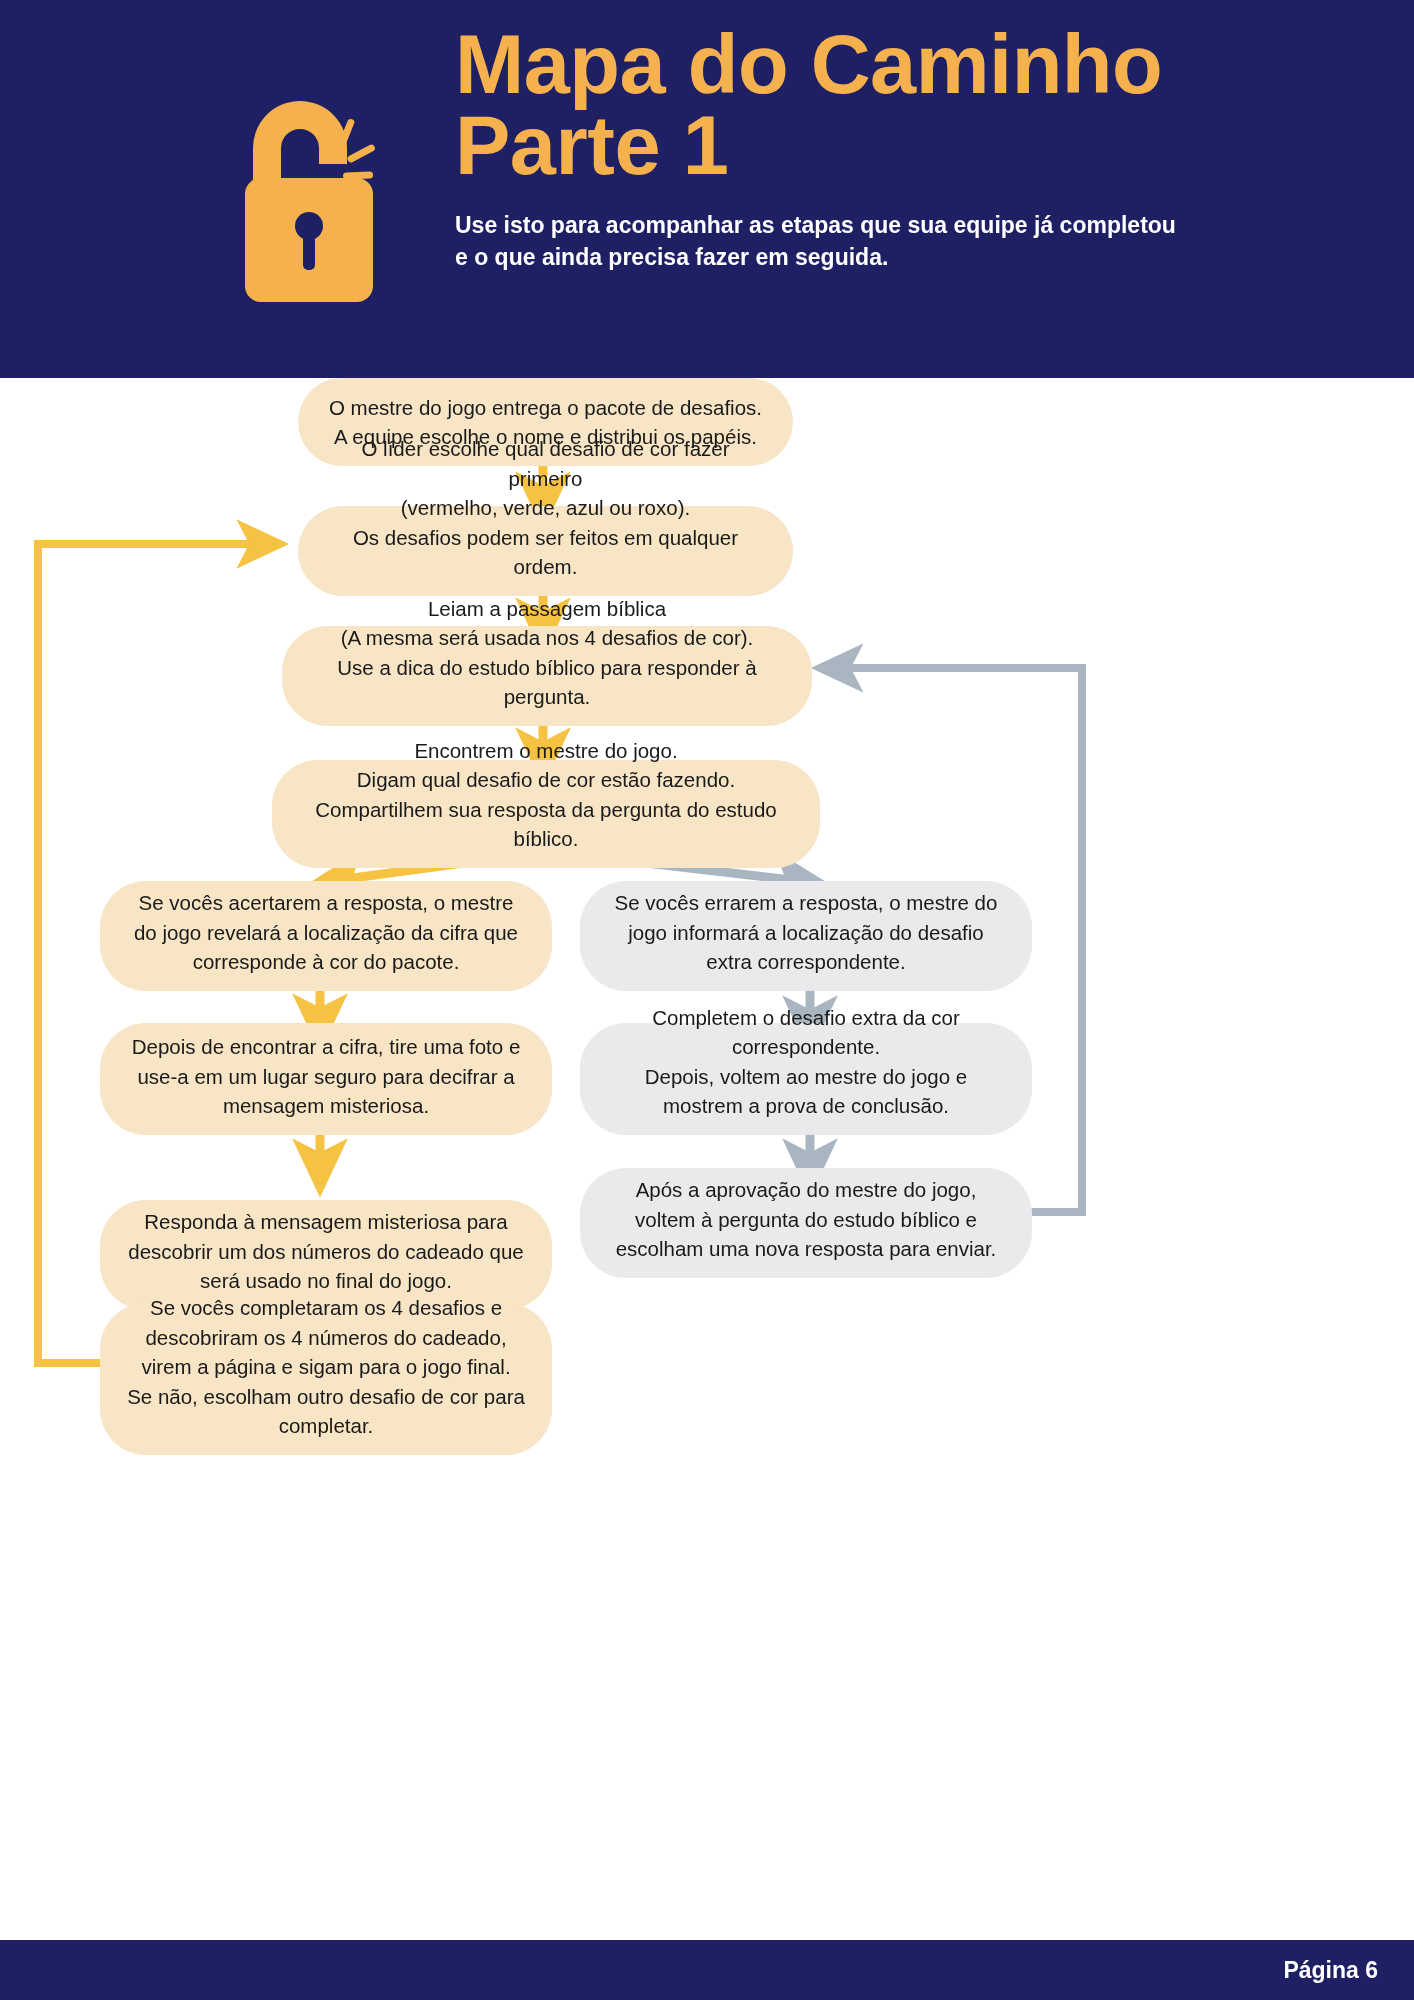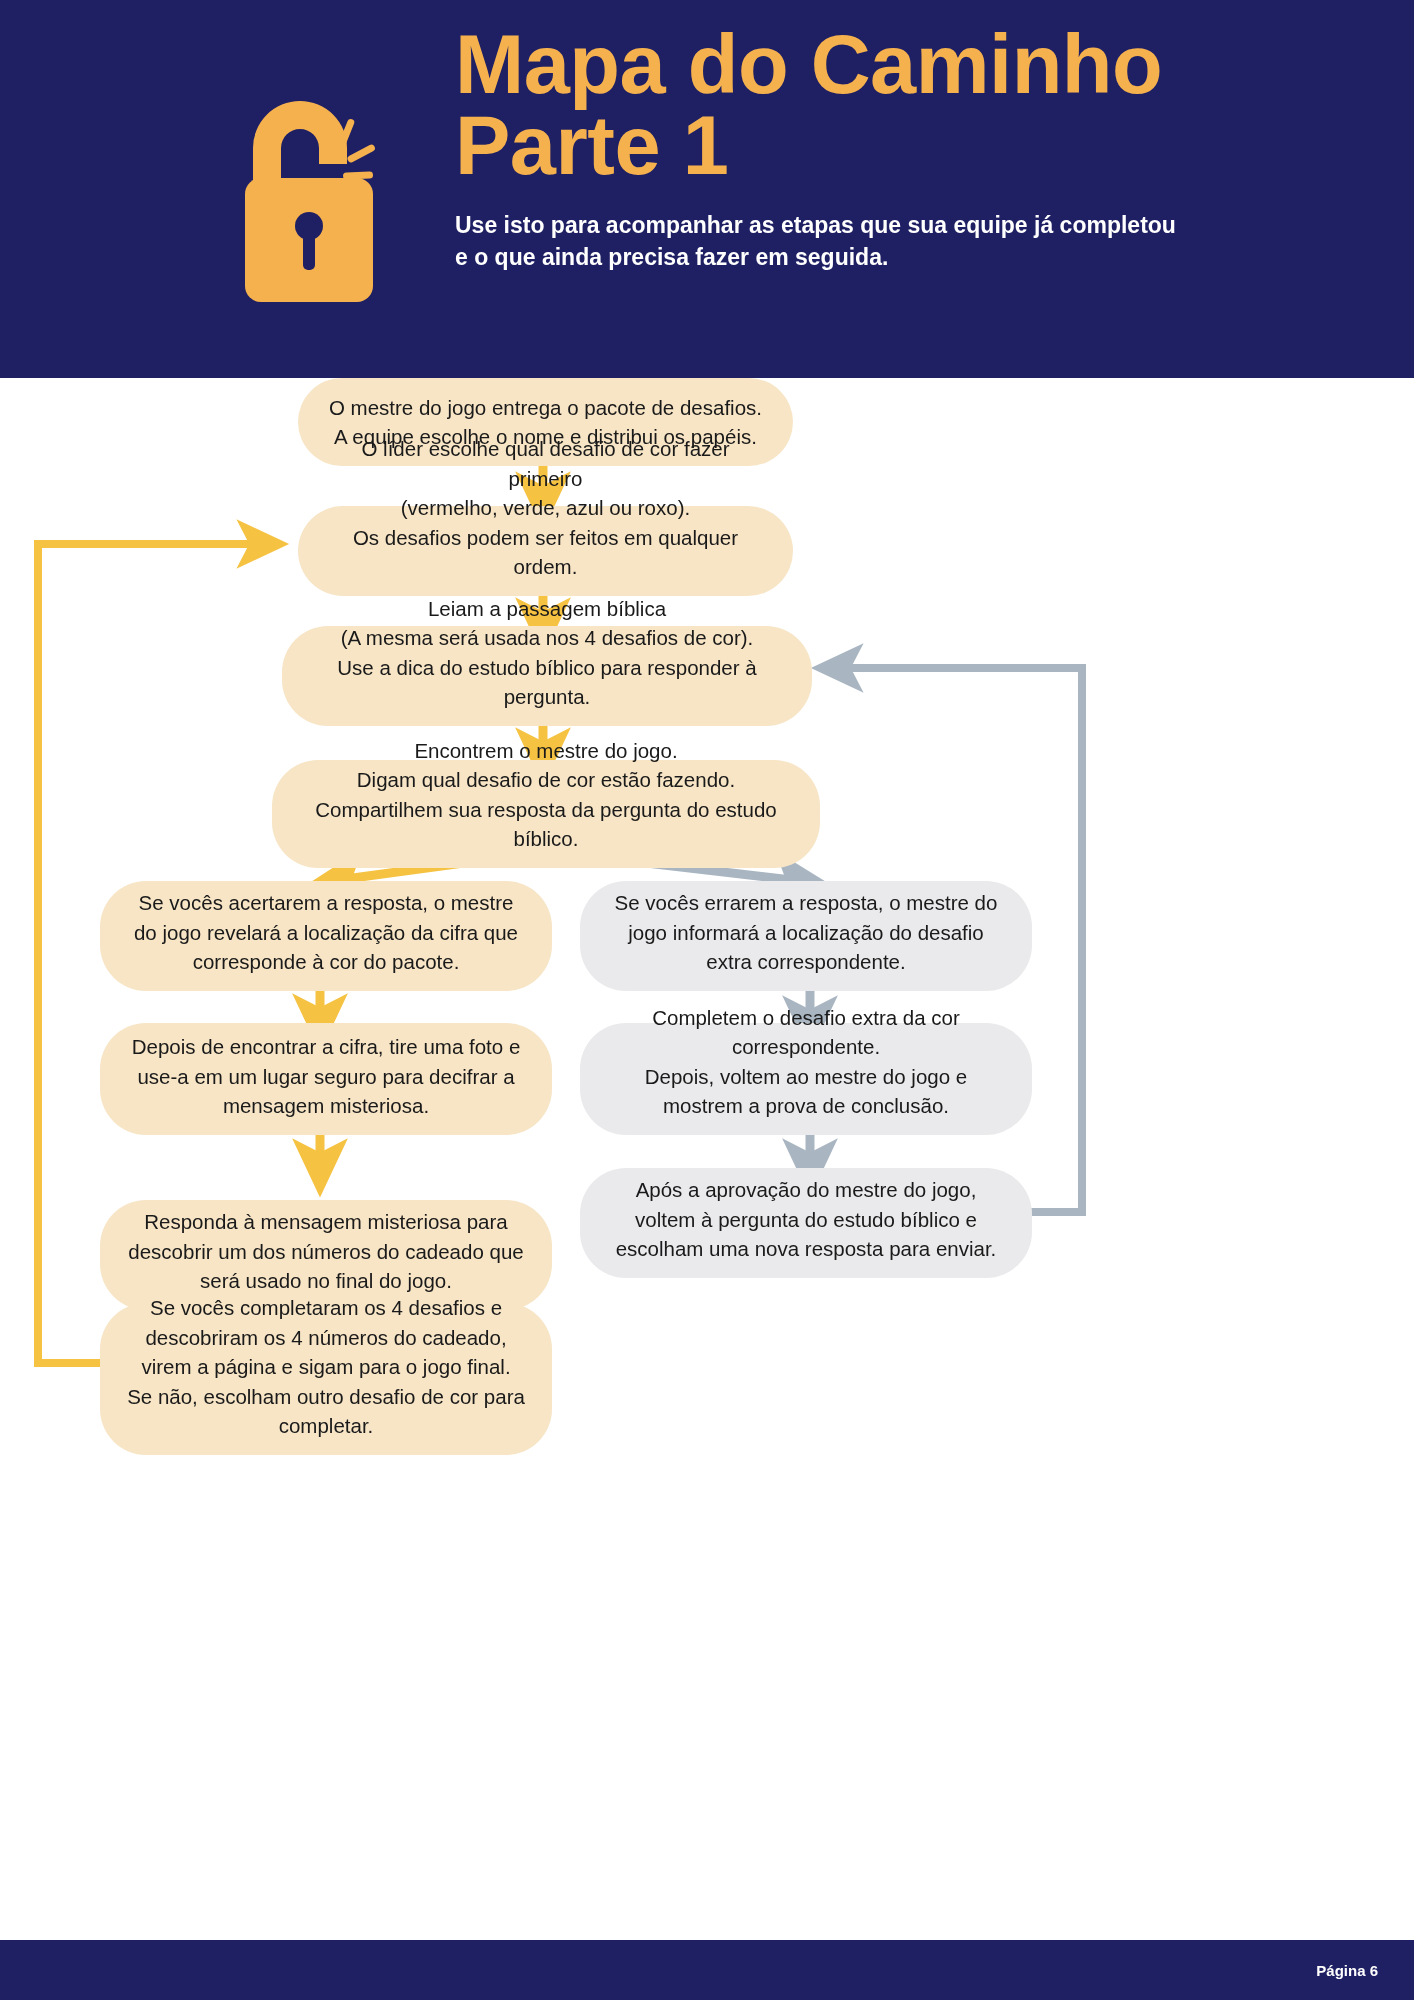--- a/index.html
+++ b/index.html
@@ -96,21 +96,21 @@
     background: #1f2064;
   }
   .footer-page {
     position: absolute;
     right: 36px;
     top: 50%;
     transform: translateY(-50%);
     color: #ffffff;
     font-family: "Liberation Sans", sans-serif;
     font-weight: bold;
-    font-size: 15px;
+    font-size: 23px;
   }
 </style>
 </head>
 <body>
 
 <div class="header">
 
   <div class="lock-icon">
     <svg viewBox="0 0 185 250" width="185" height="250" aria-hidden="true">
 

